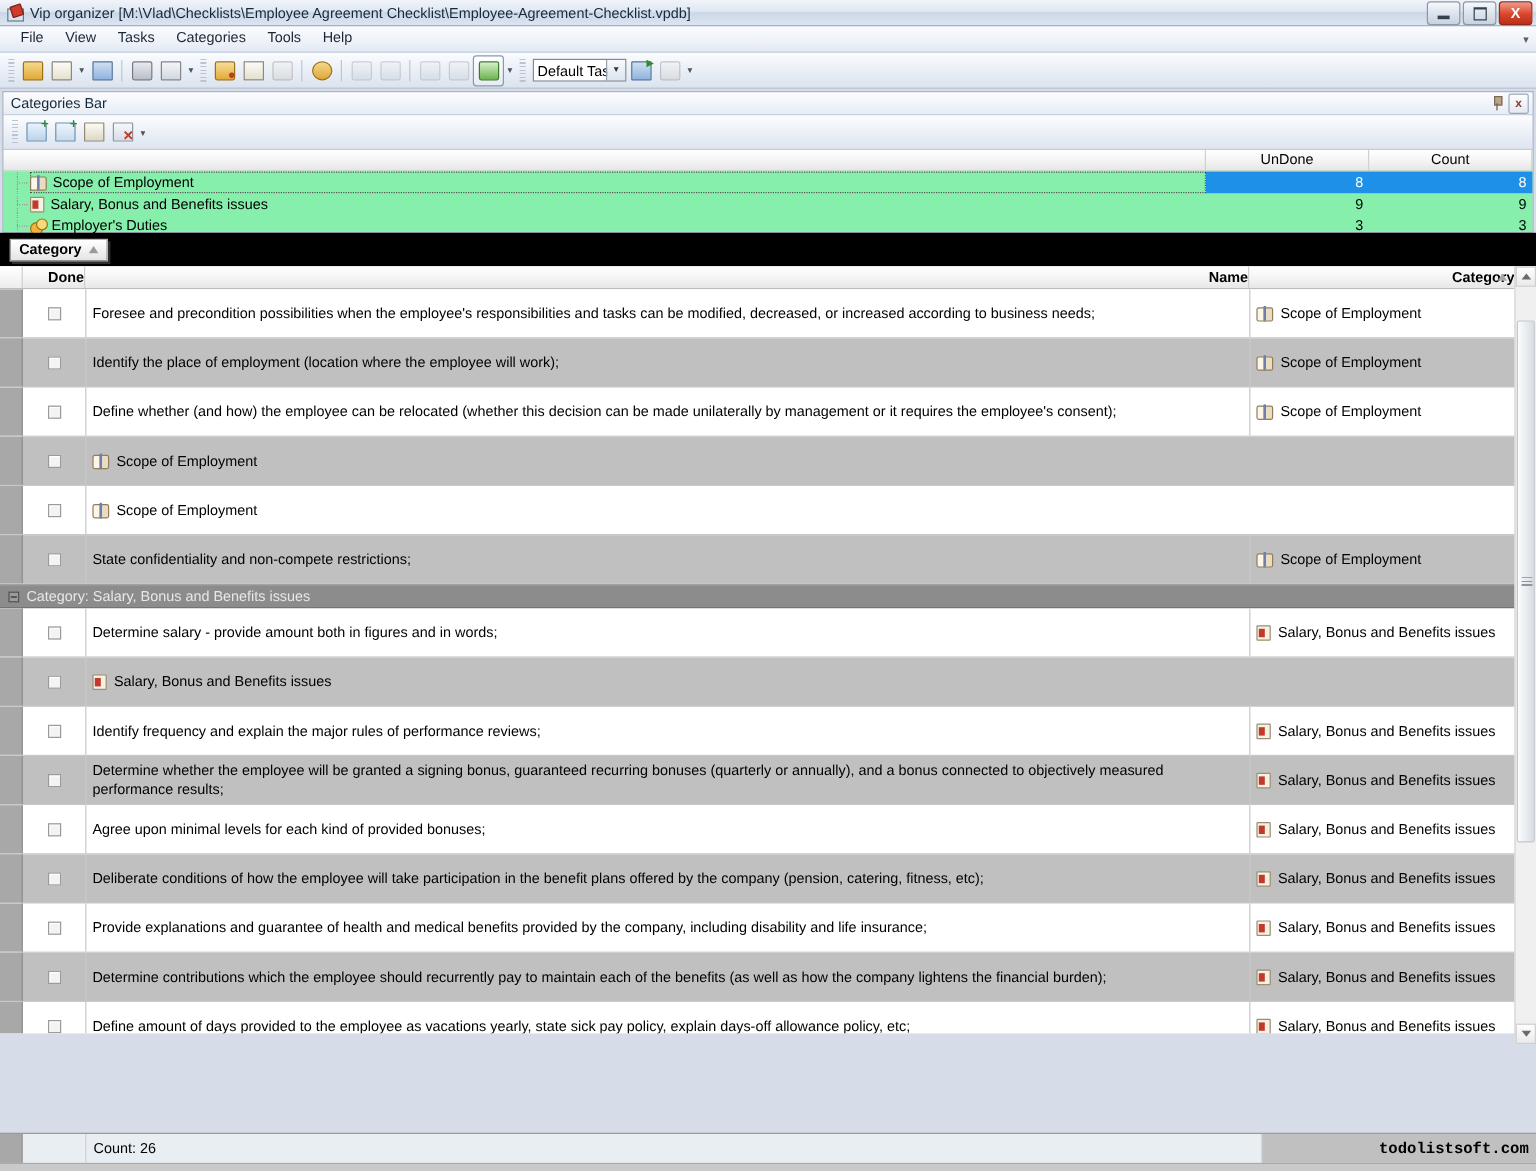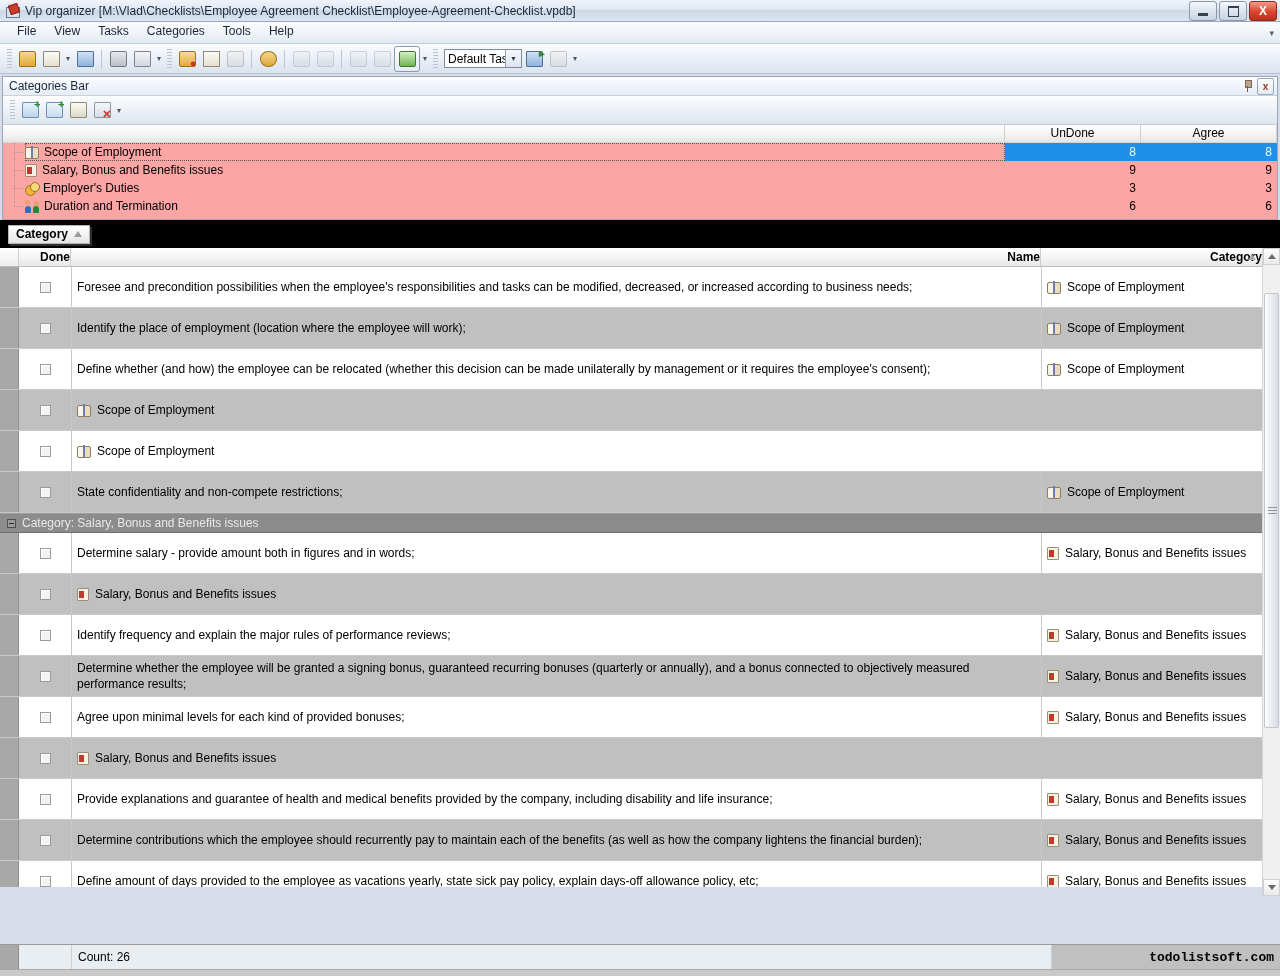--- a/index.html
+++ b/index.html
@@ -78,21 +78,21 @@
   }
   .catbar-title .tools{position:absolute;right:3px;top:1px;display:flex;gap:2px;}
   .mini-btn{width:15px;height:15px;border:1px solid #9aa7b8;border-radius:2px;
     background:linear-gradient(to bottom,#fdfdfe,#e3e9f2);display:flex;align-items:center;justify-content:center;}
   .mini-btn.plain{border:none;background:none;}
   .catbar-tools{
     height:28px;display:flex;align-items:center;padding-left:4px;
     background:linear-gradient(to bottom,#fcfdfe,#e9eef6 60%,#dde5ef);
     border-bottom:1px solid #c3ccd9;
   }
-  .cat-grid{background:#fca5a5;position:relative;height:94px;}
+  .cat-grid{background:#86efac;position:relative;height:68px;}
   .cat-head{
     height:17px;display:flex;border-bottom:1px solid #d5d5d5;
     background:linear-gradient(to bottom,#ffffff,#f2f2f2 60%,#e6e6e6);
   }
   .cat-head .sp{flex:1 1 auto;border-right:1px solid #d0d0d0;}
   .cat-head .col{width:136px;box-sizing:border-box;text-align:center;font-size:12px;
     border-right:1px solid #d0d0d0;line-height:16px;}
   .cat-row{height:18px;display:flex;align-items:center;position:relative;font-size:12px;}
   .cat-row.sel .cat-nums{background:#1e90e8;color:#fff;}
   .cat-row .tree{width:22px;height:18px;position:relative;flex:0 0 auto;}
@@ -410,21 +410,21 @@
           <span class="xmark">✕</span>
         </span>
       </span>
     <span class="tdrop">▾</span>
   </div>
 
   <div class="cat-grid">
     <div class="cat-head">
       <span class="sp"></span>
       <span class="col">UnDone</span>
-      <span class="col">Agree</span>
+      <span class="col">Count</span>
     </div>
 
     <div class="cat-row sel">
       <span class="tree"></span>
       <span class="cat-label">
         <span class="ic-book">
             <span class="pg pl"></span>
             <span class="pg pr"></span>
             <span class="sp"></span>
           </span>
@@ -678,20 +678,21 @@
           </span>
         <span>Salary, Bonus and Benefits issues</span>
       </span>
     </div>
 
     <div class="row alt" style="height:40px">
       <span class="ind"></span>
       <span class="c-done">
           <span class="chk"></span>
         </span>
+      <span class="c-name">Deliberate conditions of how the employee will take participation in the benefit plans offered by the company (pension, catering, fitness, etc);</span>
       <span class="c-cat">
         <span class="ic-note">
             <span class="bd"></span>
             <span class="rd"></span>
           </span>
         <span>Salary, Bonus and Benefits issues</span>
       </span>
     </div>
 
     <div class="row" style="height:40px">

